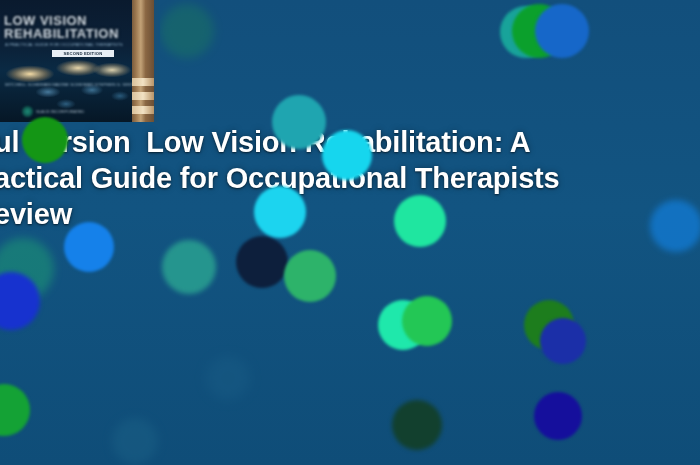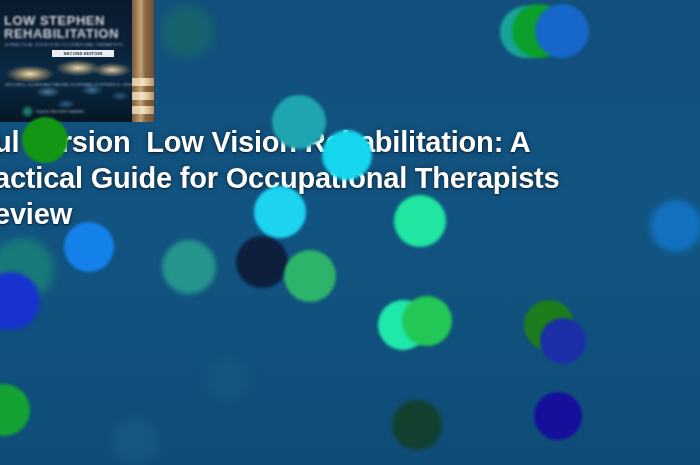--- a/index.html
+++ b/index.html
@@ -203,21 +203,21 @@
       <div class="dot" style="left: 540px; top: 318px; width: 46px; height: 46px; background: rgb(27, 47, 168); opacity: 1; filter: blur(1.8px);"></div>
       <div class="dot" style="left: -22px; top: 384px; width: 52px; height: 52px; background: rgb(20, 162, 53); opacity: 1; filter: blur(1.6px);"></div>
       <div class="dot" style="left: 392px; top: 400px; width: 50px; height: 50px; background: rgb(18, 64, 46); opacity: 1; filter: blur(2.2px);"></div>
       <div class="dot" style="left: 534px; top: 392px; width: 48px; height: 48px; background: rgb(21, 15, 156); opacity: 1; filter: blur(1.8px);"></div>
       <div class="dot" style="left: 112px; top: 418px; width: 46px; height: 46px; background: rgb(26, 95, 133); opacity: 0.55; filter: blur(5px);"></div>
       <div class="dot" style="left: 206px; top: 356px; width: 44px; height: 44px; background: rgb(26, 93, 134); opacity: 0.45; filter: blur(6px);"></div>
     </div>
 
   <div id="book-cover">
     <div class="cover-art"></div>
-    <div class="cover-title">LOW STEPHEN
+    <div class="cover-title">LOW VISION
 REHABILITATION</div>
     <div class="cover-sub">A PRACTICAL GUIDE FOR OCCUPATIONAL THERAPISTS</div>
     <div class="cover-badge">
       <span>SECOND EDITION</span>
     </div>
     <div class="cover-authors">MITCHELL SCHEIMAN
 MAXINE SCHEIMAN
 STEPHEN G. WHITTAKER</div>
     <div class="cover-pub-mark"></div>
     <div class="cover-pub">SLACK INCORPORATED</div>

